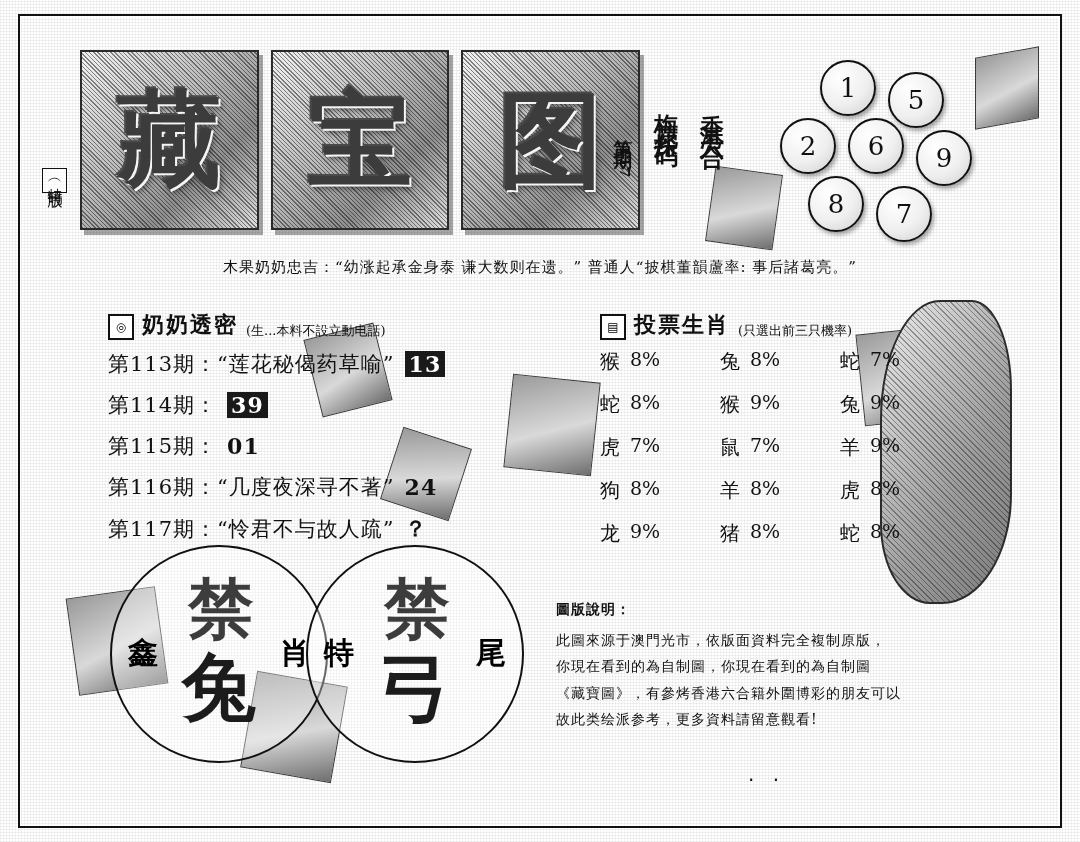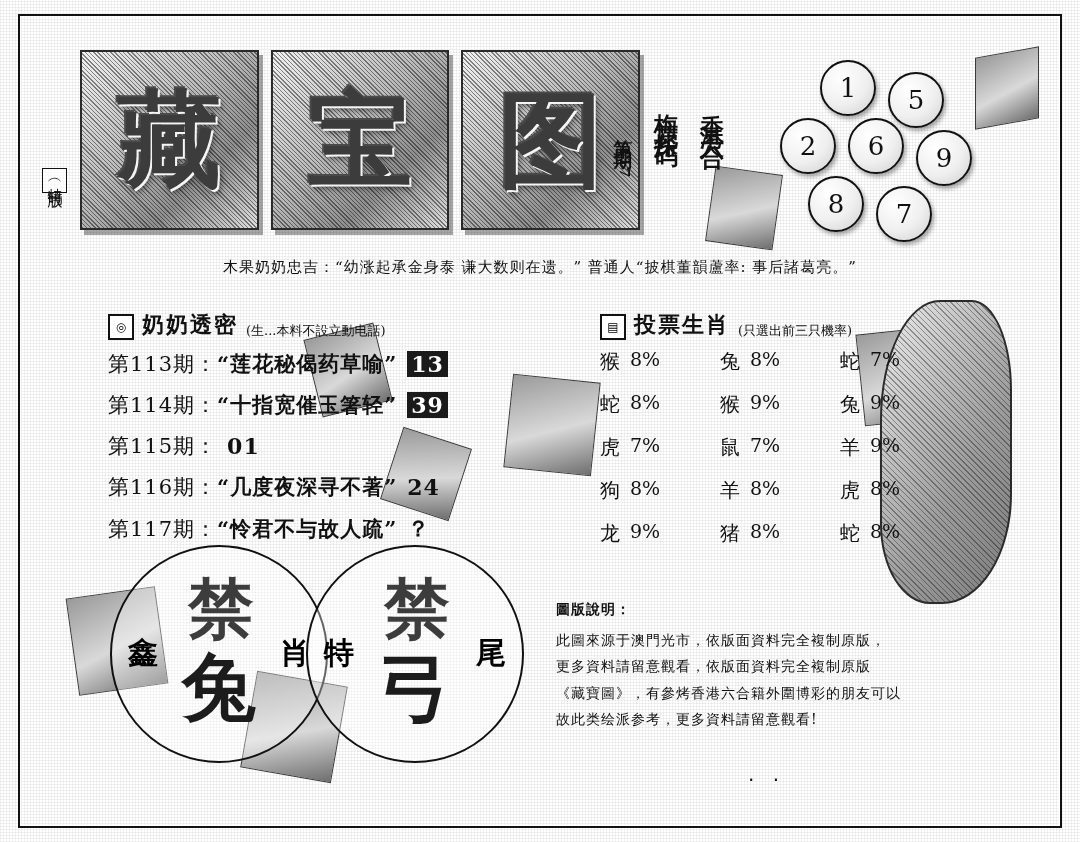--- a/index.html
+++ b/index.html
@@ -115,21 +115,21 @@
   
   .left-list{position:absolute;left:108px;top:350px;width:420px;}
   .row{
     display:flex;align-items:center;
     font-family:"DejaVu Serif", serif;
     font-size:21px;color:#111;
     margin-bottom:13px;
     letter-spacing:1px;
   }
   .row .per{white-space:nowrap;}
-  .row .phrase{white-space:nowrap;font-weight:bold;}
+  .row .phrase{white-space:nowrap;}
   .row .num{
     margin-left:10px;font-size:22px;font-weight:bold;
   }
   .num.inv{
     background:#1a1a1a;color:#fff;padding:0 4px;
   }
   
   .zodiac{position:absolute;left:600px;top:348px;width:380px;}
   .zrow{display:flex;margin-bottom:16px;}
   .zcell{
@@ -247,21 +247,20 @@
   </div>
 
   <div class="left-list">
     <div class="row">
       <span class="per">第113期：</span>
       <span class="phrase">“莲花秘偈药草喻”</span>
       <span class="num inv">13</span>
     </div>
     <div class="row">
       <span class="per">第114期：</span>
-      <span class="phrase">“十指宽催玉箸轻”</span>
       <span class="num inv">39</span>
     </div>
     <div class="row">
       <span class="per">第115期：</span>
       <span class="num">01</span>
     </div>
     <div class="row">
       <span class="per">第116期：</span>
       <span class="phrase">“几度夜深寻不著”</span>
       <span class="num">24</span>
@@ -363,18 +362,18 @@
       <div class="big c-top">禁</div>
       <div class="big c-bot">弓</div>
       <div class="c-left">特</div>
       <div class="c-right">尾</div>
     </div>
   </div>
 
   <div class="note">
     <div class="note-head">圖版說明：</div>
     <div>此圖來源于澳門光市，依版面資料完全複制原版，</div>
-    <div>更多資料請留意觀看，依版面資料完全複制原版</div>
+    <div>你現在看到的為自制圖，你現在看到的為自制圖</div>
     <div>《藏寶圖》，有參烤香港六合籍外圍博彩的朋友可以</div>
     <div>故此类绘派参考，更多資料請留意觀看!</div>
   </div>
   <div class="dots">. .</div>
 </div>
 
 </body></html>

